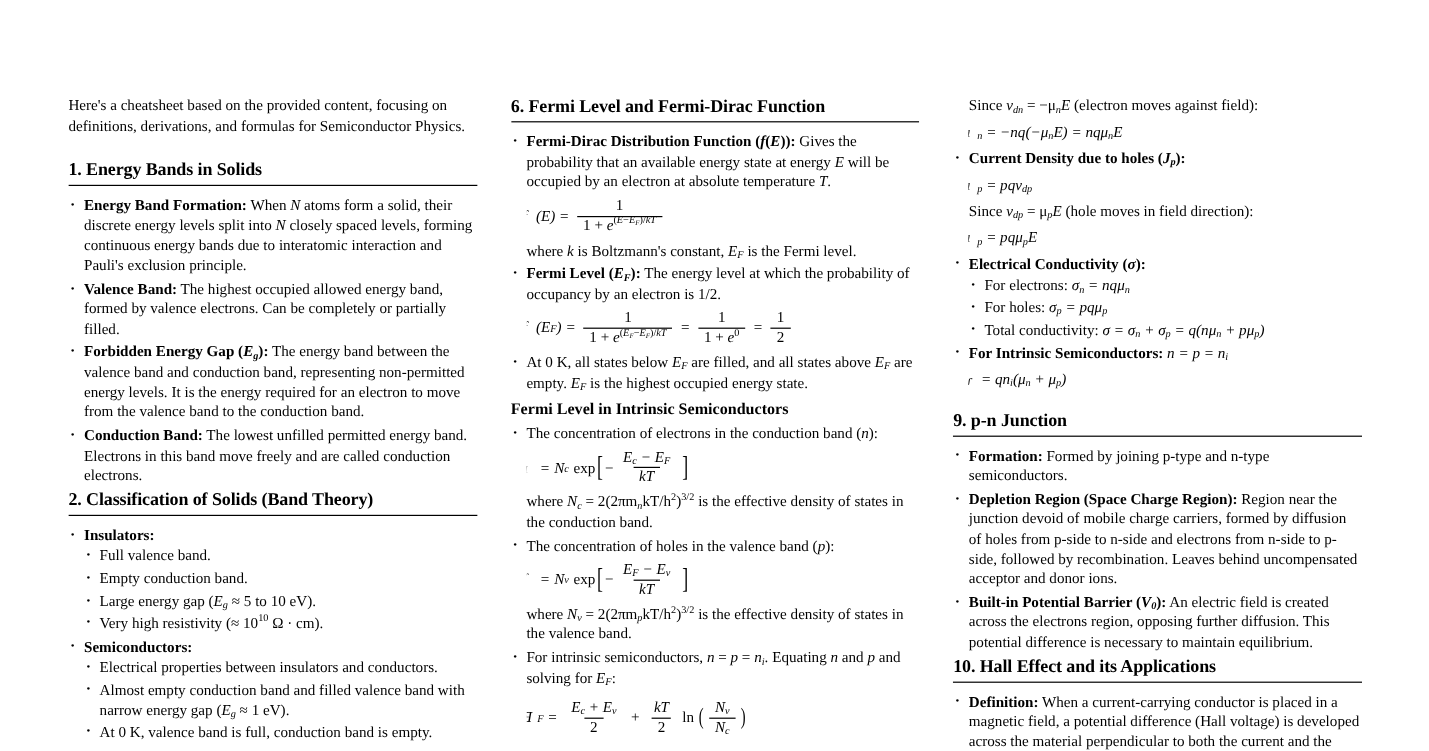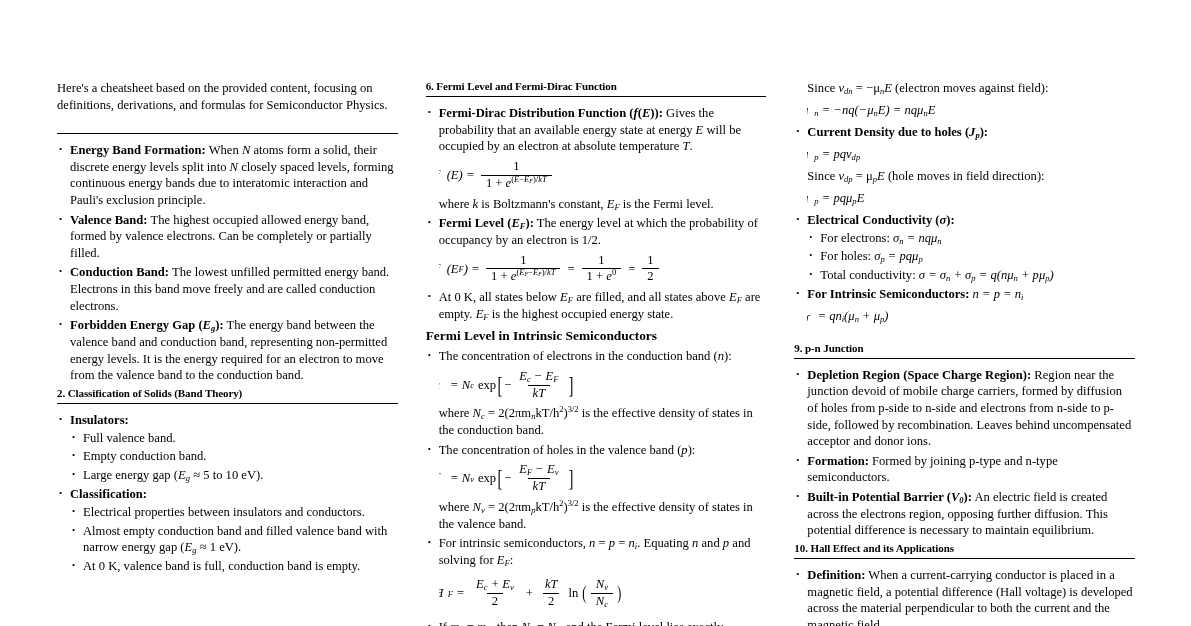--- a/index.html
+++ b/index.html
@@ -8,21 +8,21 @@
     font-family:"Liberation Serif","DejaVu Serif",serif;
     color:#000;
   }
   .page{position:relative;width:1191px;height:626px;overflow:hidden;}
   .cols{display:flex;gap:28px;padding:80px 56px 0 57px;box-sizing:border-box;}
   .col{width:344px;overflow:hidden;}
 
   .intro{font-size:12.6px;line-height:1.32;margin:0 0 20px 0;}
 
   h2.sect{
-    font-size:11px;font-weight:bold;margin:0 0 3px 0;line-height:1.2;
+    font-size:15px;font-weight:bold;margin:0 0 3px 0;line-height:1.2;
     letter-spacing:-0.1px;
   }
   .rule{border:0;border-top:1.6px solid #000;margin:0 0 8px 0;height:0;}
   h3.subsect{font-size:13.4px;font-weight:bold;margin:6px 0 3px 0;line-height:1.25;}
 
   ul{list-style:none;margin:0;padding:0;}
   ul.lvl1 > li{
     position:relative;padding-left:13px;margin:0 0 3px 0;
     font-size:12.6px;line-height:1.32;
   }
@@ -63,51 +63,53 @@
 </head>
 <body>
 
 <div class="page">
 <div class="cols">
 
   <div class="col">
 
     <p class="intro">Here's a cheatsheet based on the provided content, focusing on definitions, derivations, and formulas for Semiconductor Physics.</p>
 
+    <h2 class="sect">1. Energy Bands in Solids</h2>
     <hr class="rule">
 
     <ul class="lvl1">
       <li>
         <b>Energy Band Formation:</b><span> When </span><i class="mi">N</i><span> atoms form a solid, their discrete energy levels split into </span><i class="mi">N</i><span> closely spaced levels, forming continuous energy bands due to interatomic interaction and Pauli's exclusion principle.</span>
       </li>
       <li>
         <b>Valence Band:</b><span> The highest occupied allowed energy band, formed by valence electrons. Can be completely or partially filled.</span>
       </li>
       <li>
+        <b><span>Forbidden Energy Gap (</span><i class="mi">E</i><sub><i class="mi">g</i></sub><span>):</span></b><span> The energy band between the valence band and conduction band, representing non-permitted energy levels. It is the energy required for an electron to move from the valence band to the conduction band.</span>
+      </li>
+      <li>
         <b>Conduction Band:</b><span> The lowest unfilled permitted energy band. Electrons in this band move freely and are called conduction electrons.</span>
-      </li>
-      <li>
-        <b><span>Forbidden Energy Gap (</span><i class="mi">E</i><sub><i class="mi">g</i></sub><span>):</span></b><span> The energy band between the valence band and conduction band, representing non-permitted energy levels. It is the energy required for an electron to move from the valence band to the conduction band.</span>
       </li>
     </ul>
 
     <h2 class="sect" style="">2. Classification of Solids (Band Theory)</h2>
     <hr class="rule">
 
     <ul class="lvl1">
       <li>
         <b>Insulators:</b>
         <ul class="lvl2">
           <li>Full valence band.</li>
           <li>Empty conduction band.</li>
           <li><span>Large energy gap (</span><i class="mi">E</i><sub><i class="mi">g</i></sub><span> ≈ 5 to 10 eV).</span></li>
+          <li><span>Very high resistivity (≈ 10</span><sup>10</sup><span> Ω · cm).</span></li>
         </ul>
       </li>
       <li>
-        <b>Classification:</b>
+        <b>Semiconductors:</b>
         <ul class="lvl2">
           <li>Electrical properties between insulators and conductors.</li>
           <li><span>Almost empty conduction band and filled valence band with narrow energy gap (</span><i class="mi">E</i><sub><i class="mi">g</i></sub><span> ≈ 1 eV).</span></li>
           <li>At 0 K, valence band is full, conduction band is empty.</li>
 
         </ul>
       </li>
     </ul>
   </div>
 
@@ -273,22 +275,22 @@
         <b>For Intrinsic Semiconductors:</b><i class="mi"> n</i><i class="mi"> = p = n</i><sub><i class="mi">i</i></sub>
 
         <span class="math"><span class="clip" style="width:7px;"><i class="mi" style="margin-left:-2px;">ɾ</i></span><i class="mi"> = qn</i><sub><i class="mi">i</i></sub><i class="mi">(μ</i><sub><i class="mi">n</i></sub><i class="mi"> + μ</i><sub><i class="mi">p</i></sub><i class="mi">)</i></span>
       </li>
     </ul>
 
     <h2 class="sect" style="margin-top:16px;">9. p-n Junction</h2>
     <hr class="rule">
 
     <ul class="lvl1">
+      <li><b>Formation:</b><span> Formed by joining p-type and n-type semiconductors.</span></li>
       <li><b>Depletion Region (Space Charge Region):</b><span> Region near the junction devoid of mobile charge carriers, formed by diffusion of holes from p-side to n-side and electrons from n-side to p-side, followed by recombination. Leaves behind uncompensated acceptor and donor ions.</span></li>
-      <li><b>Formation:</b><span> Formed by joining p-type and n-type semiconductors.</span></li>
       <li><b><span>Built-in Potential Barrier (</span><i class="mi">V</i><sub><i class="mi">0</i></sub><span>):</span></b><span> An electric field is created across the electrons region, opposing further diffusion. This potential difference is necessary to maintain equilibrium.</span></li>
     </ul>
 
     <h2 class="sect" style="">10. Hall Effect and its Applications</h2>
     <hr class="rule">
 
     <ul class="lvl1">
       <li><b>Definition:</b><span> When a current-carrying conductor is placed in a magnetic field, a potential difference (Hall voltage) is developed across the material perpendicular to both the current and the magnetic field.</span></li>
 
     </ul>

